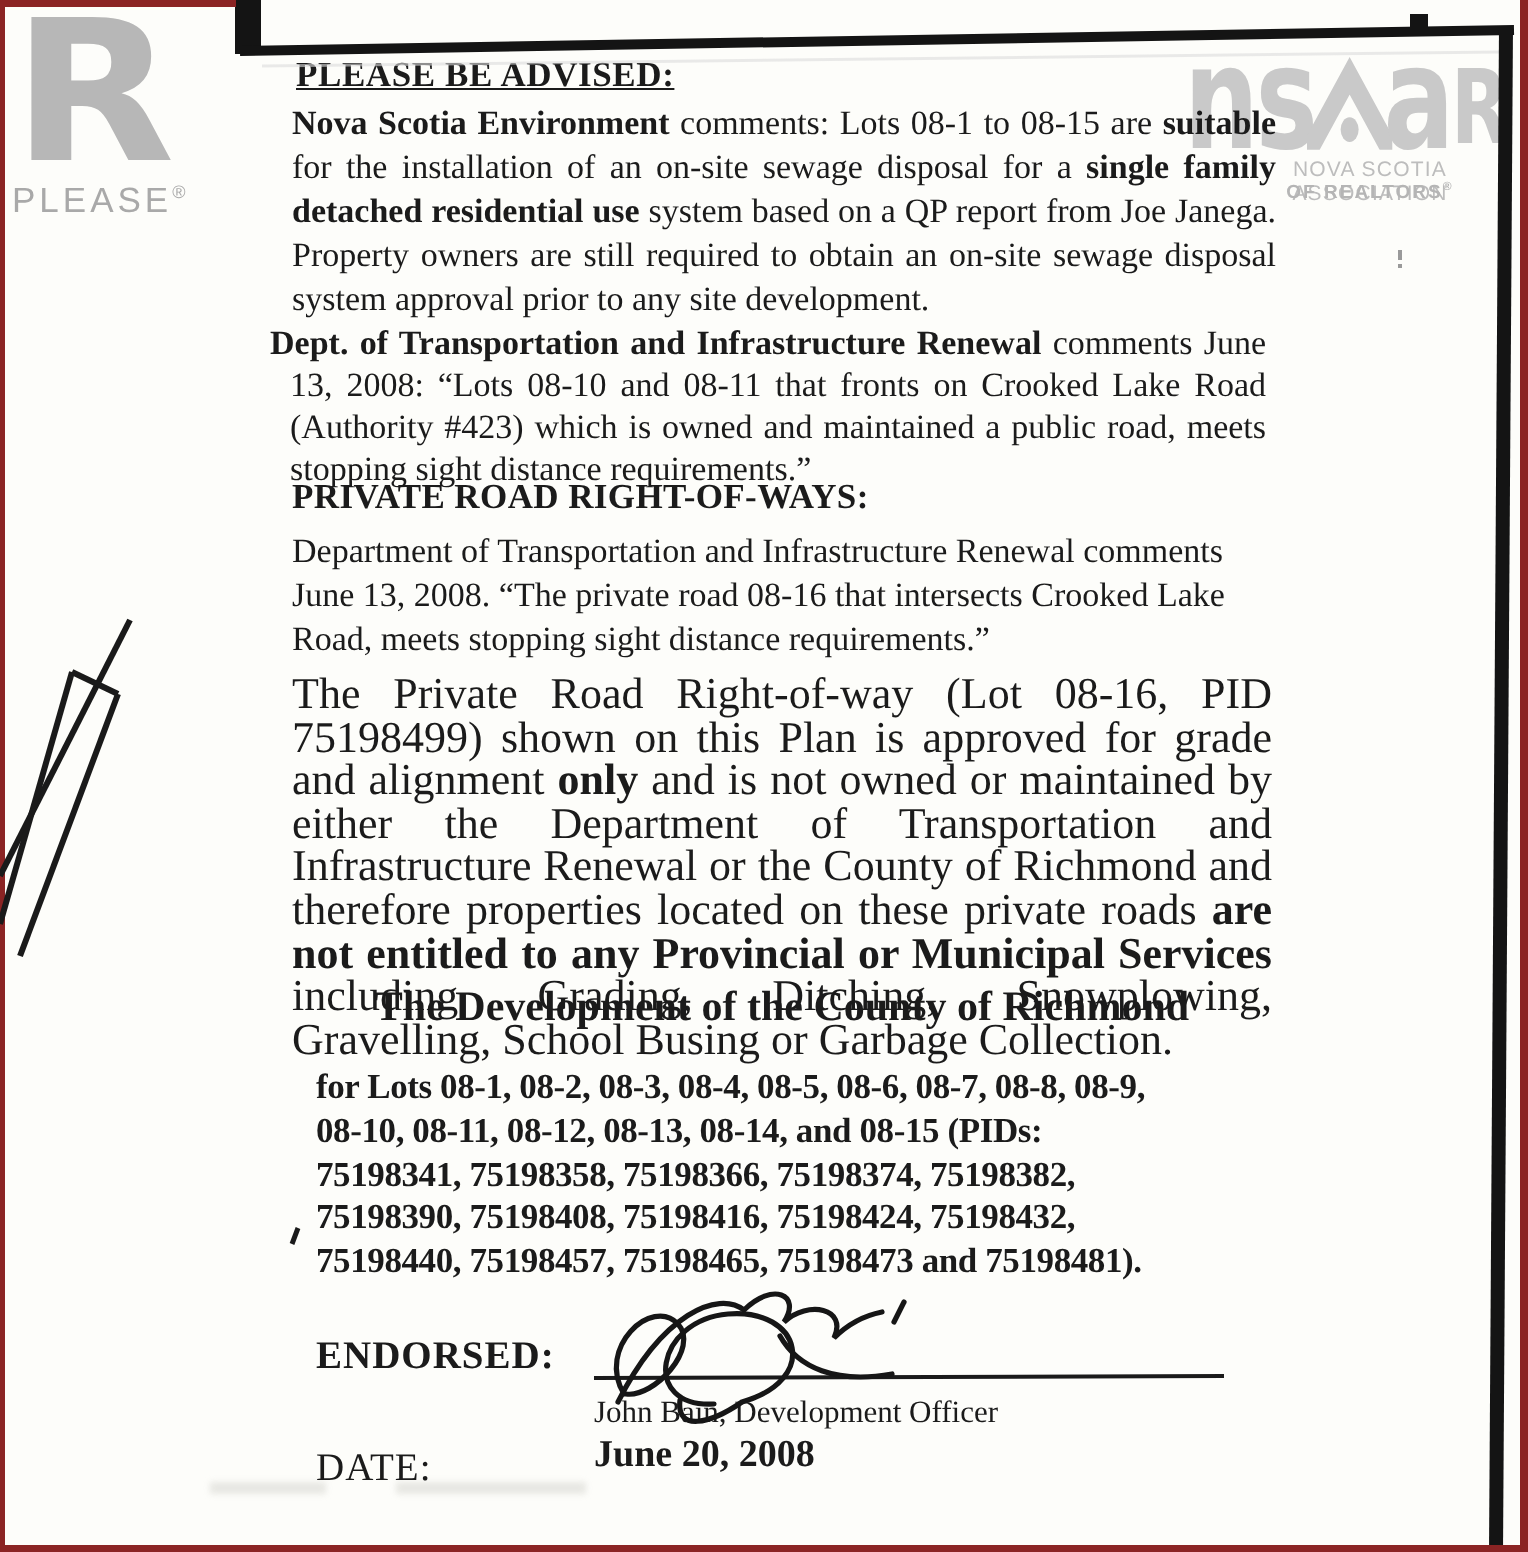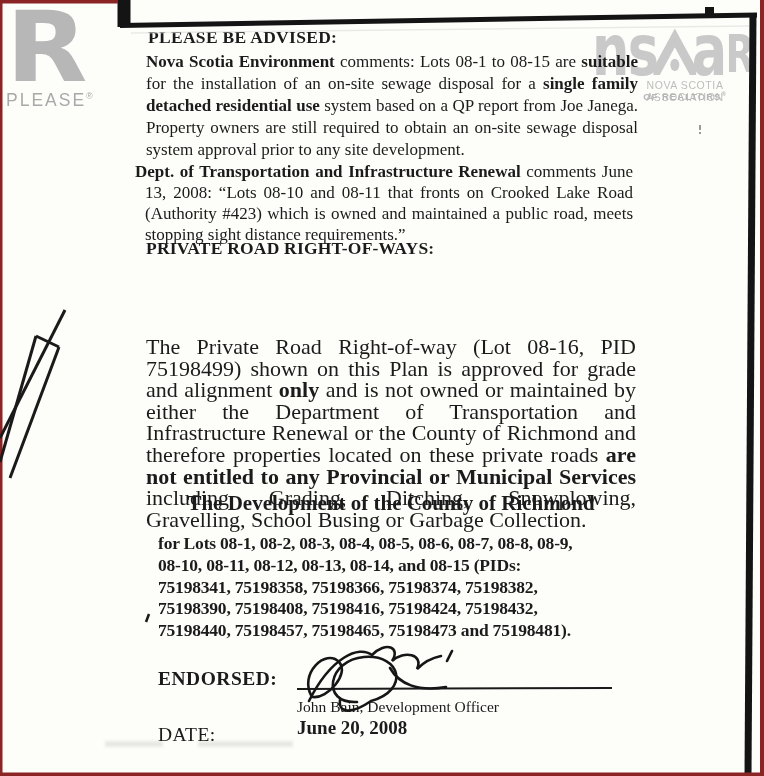--- a/index.html
+++ b/index.html
@@ -49,21 +49,21 @@
     letter-spacing:0.6px;color:#bdbdbd;
   }
   .nsar-of{
     position:absolute;left:22px;top:61px;width:142px;text-align:center;
     font-family:"Liberation Sans", sans-serif;font-size:9.5px;font-weight:bold;
     letter-spacing:1px;color:#b5b5b5;
   }
   .nsar-of sup{font-size:6px;}
   
   .txt{position:absolute;z-index:2;}
-  .h-advised{left:148px;top:27px;font-size:17.5px;font-weight:bold;letter-spacing:0.3px;}
+  .h-advised{left:148px;top:27px;font-size:17.5px;font-weight:bold;letter-spacing:0.3px;text-decoration:underline;}
   .p-env{left:146px;top:51px;width:492px;font-size:17px;line-height:21.9px;text-align:justify;}
   .p-dot{left:135px;top:161px;width:488px;font-size:17px;line-height:21px;text-align:justify;
          padding-left:10px;text-indent:-10px;}
   .h-private{left:146px;top:238px;font-size:17.5px;font-weight:bold;letter-spacing:0.2px;}
   .p-dot2{left:146px;top:265px;width:492px;font-size:17px;line-height:21.8px;}
   .p-row{left:146px;top:336px;width:490px;font-size:22px;line-height:21.6px;text-align:justify;}
   .h-muni{left:146px;top:491px;width:490px;text-align:center;font-size:21px;font-weight:bold;}
   .approval-block{left:158px;top:533px;font-size:17.5px;font-weight:bold;
                   line-height:21.8px;letter-spacing:-0.2px;white-space:nowrap;}
   .lbl-endorsed{left:158px;top:668px;font-size:19.5px;font-weight:bold;letter-spacing:0.5px;}
@@ -98,20 +98,21 @@
     </div>
     <div class="nsar-assoc">NOVA SCOTIA ASSOCIATION</div>
     <div class="nsar-of"><span>OF REALTORS</span><sup>®</sup></div>
   </div>
 
 
   <div class="txt h-advised">PLEASE BE ADVISED:</div>
   <div class="txt p-env"><span class="b">Nova Scotia Environment</span><span> comments: Lots 08-1 to 08-15 are </span><span class="b">suitable</span><span> for the installation of an on-site sewage disposal for a </span><span class="b">single family detached residential use</span><span> system based on a QP report from Joe Janega. Property owners are still required to obtain an on-site sewage disposal system approval prior to any site development.</span></div>
   <div class="txt p-dot"><span class="b">Dept. of Transportation and Infrastructure Renewal</span><span> comments June 13, 2008: “Lots 08-10 and 08-11 that fronts on Crooked Lake Road (Authority #423) which is owned and maintained a public road, meets stopping sight distance requirements.”</span></div>
   <div class="txt h-private">PRIVATE ROAD RIGHT-OF-WAYS:</div>
+  <div class="txt p-dot2">Department of Transportation and Infrastructure Renewal comments June 13, 2008. “The private road 08-16 that intersects Crooked Lake Road, meets stopping sight distance requirements.”</div>
   <div class="txt p-row"><span>The Private Road Right-of-way (Lot 08-16, PID 75198499) shown on this Plan is approved for grade and alignment </span><span class="b">only</span><span> and is not owned or maintained by either the Department of Transportation and Infrastructure Renewal or the County of Richmond and therefore properties located on these private roads </span><span class="b">are not entitled to any Provincial or Municipal Services</span><span> including Grading, Ditching, Snowplowing, Gravelling, School Busing or Garbage Collection.</span></div>
 
   <div class="txt h-muni">The Development of the County of Richmond</div>
 
   <div class="txt approval-block">
     <div>for Lots 08-1, 08-2, 08-3, 08-4, 08-5, 08-6, 08-7, 08-8, 08-9,</div>
     <div>08-10, 08-11, 08-12, 08-13, 08-14, and 08-15 (PIDs:</div>
     <div>75198341, 75198358, 75198366, 75198374, 75198382,</div>
     <div>75198390, 75198408, 75198416, 75198424, 75198432,</div>
     <div>75198440, 75198457, 75198465, 75198473 and 75198481).</div>

